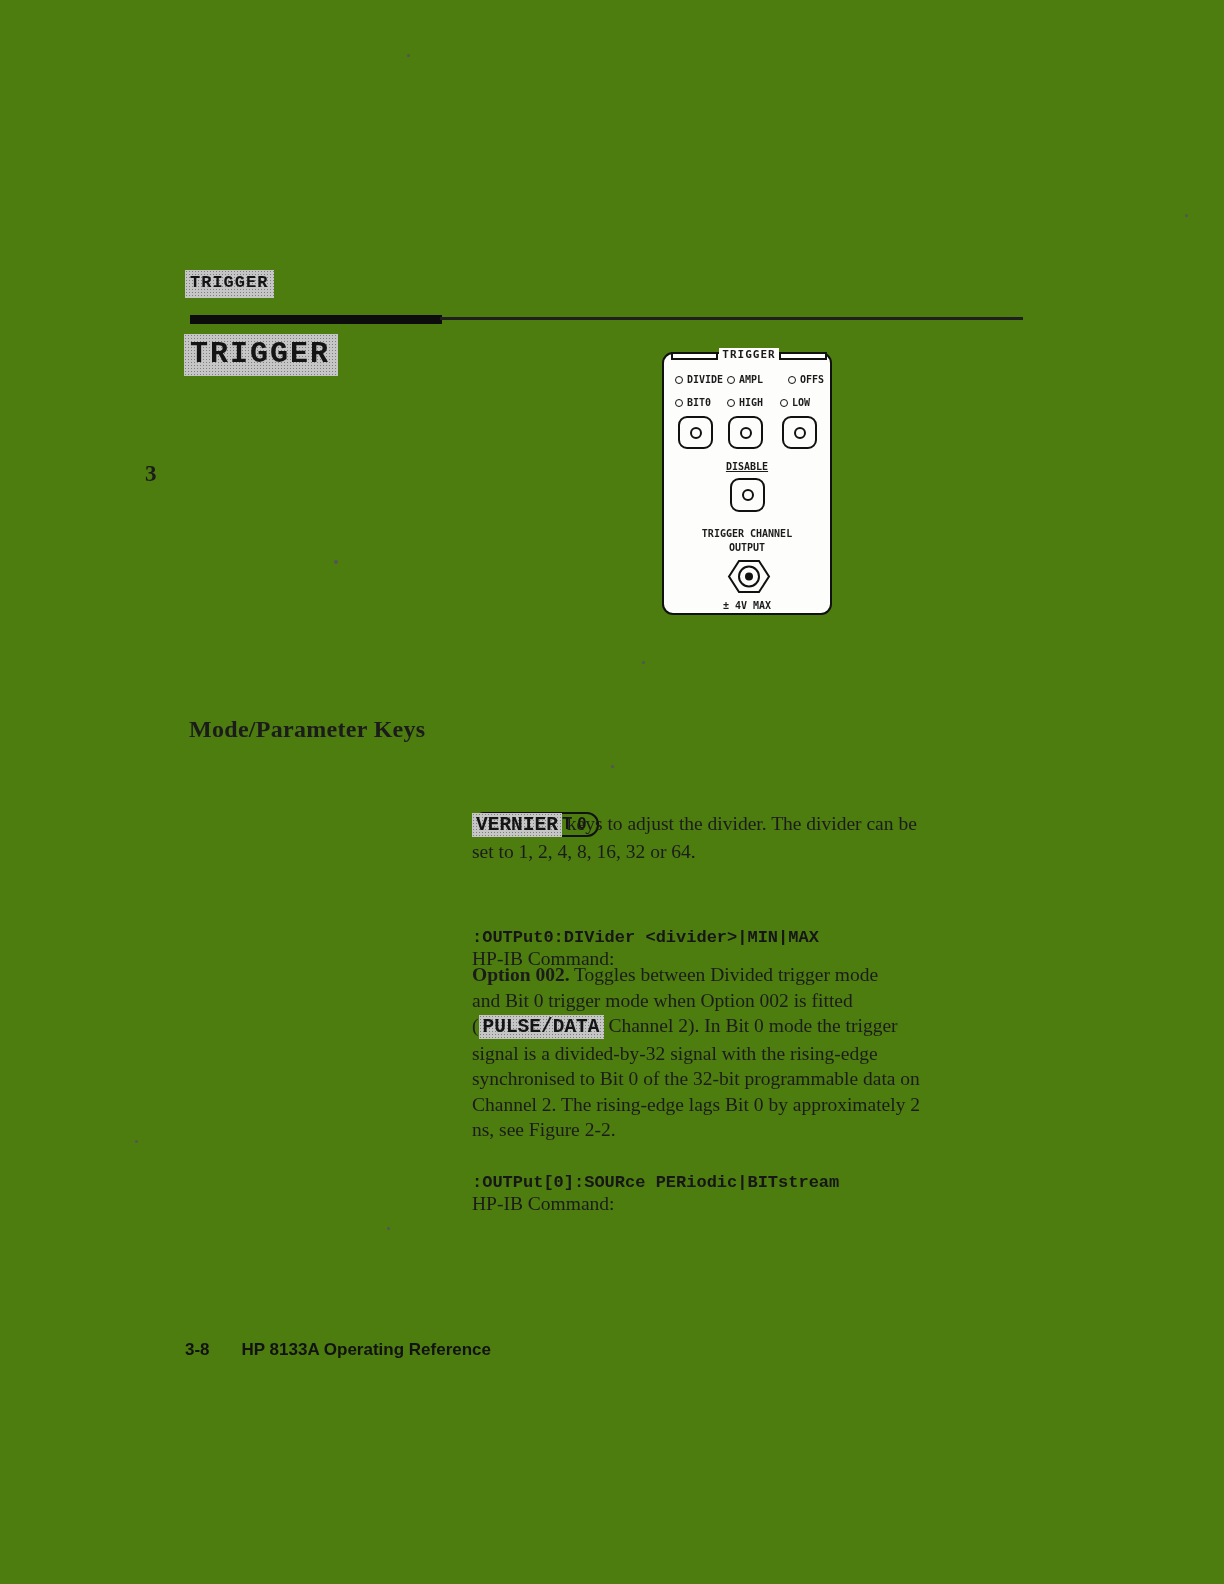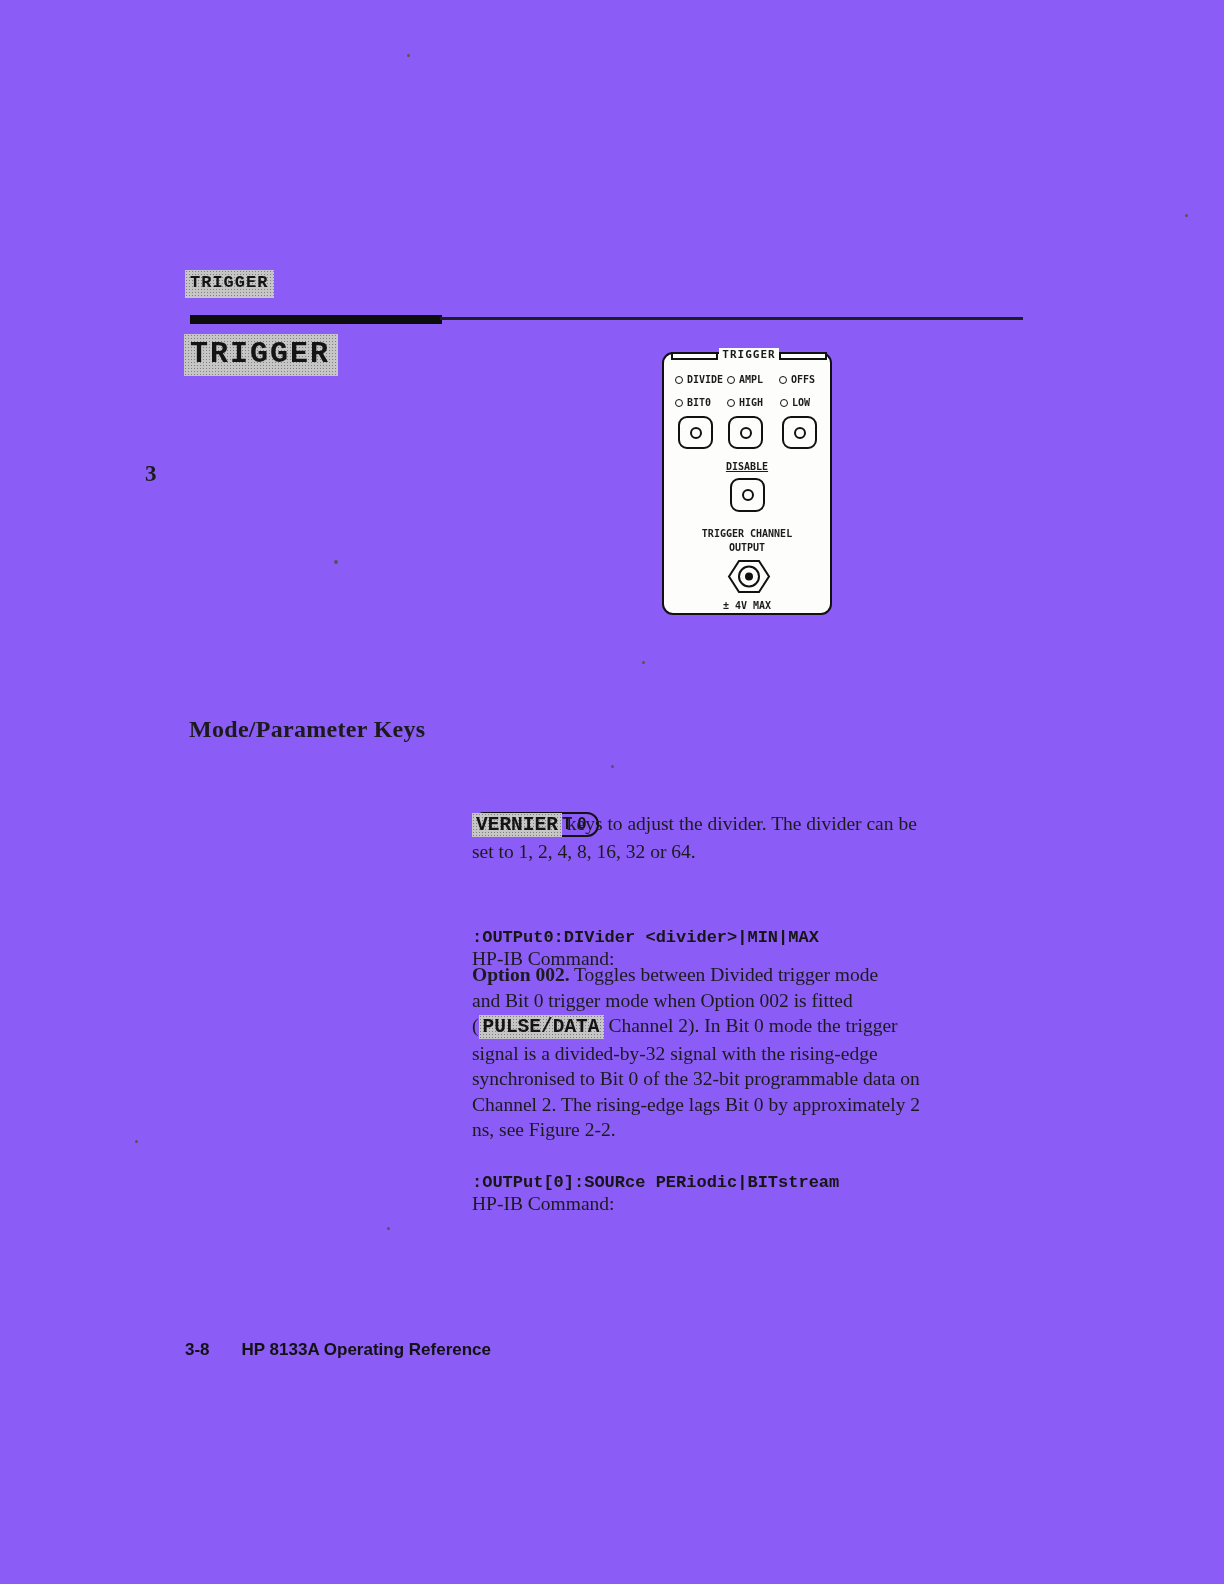--- a/index.html
+++ b/index.html
@@ -1,21 +1,21 @@
 <!DOCTYPE html>
 <html><head>
 <meta charset="utf-8">
 <style>
   * { margin: 0; padding: 0; box-sizing: border-box; }
   html, body { background: #ffffff; }
   .page {
     position: relative;
     width: 1224px;
     height: 1584px;
-    background: #8b5cf6;
+    background: #4d7c0f;
     font-family: "Liberation Serif", "DejaVu Serif", serif;
     color: #1b1b1b;
     overflow: hidden;
   }
 
   
   .hl {
     font-family: "Liberation Mono", "DejaVu Sans Mono", monospace;
     font-weight: bold;
     color: #141414;
@@ -162,21 +162,21 @@
     <div class="panel-bar right"></div>
 
     <div class="led-cell" style="left:11px; top:20px;">
         <span class="led-dot"></span>
         <span class="led-label">DIVIDE</span>
       </div>
     <div class="led-cell" style="left:63px; top:20px;">
         <span class="led-dot"></span>
         <span class="led-label">AMPL</span>
       </div>
-    <div class="led-cell" style="left:115px; top:20px;">
+    <div class="led-cell" style="left:124px; top:20px;">
         <span class="led-dot"></span>
         <span class="led-label">OFFS</span>
       </div>
     <div class="led-cell" style="left:11px; top:43px;">
         <span class="led-dot"></span>
         <span class="led-label">BIT0</span>
       </div>
     <div class="led-cell" style="left:63px; top:43px;">
         <span class="led-dot"></span>
         <span class="led-label">HIGH</span>

